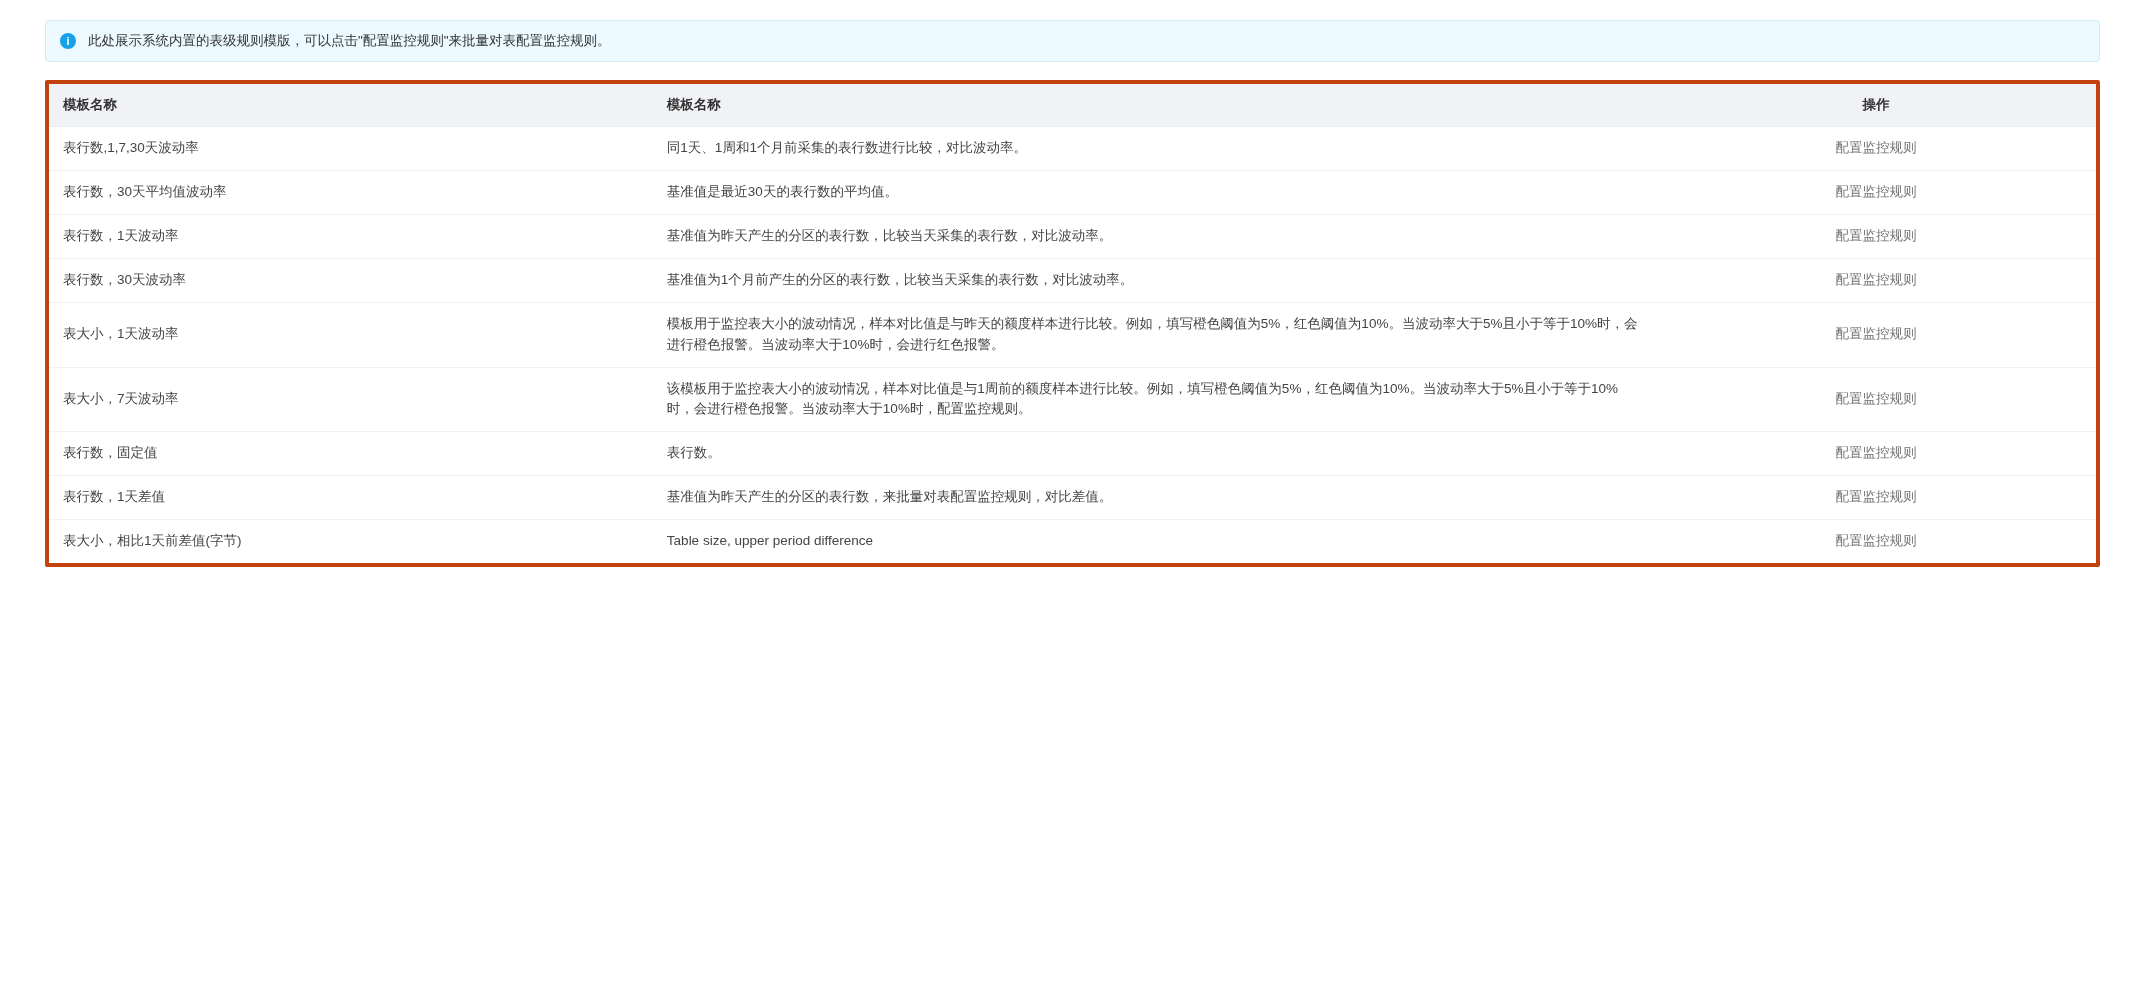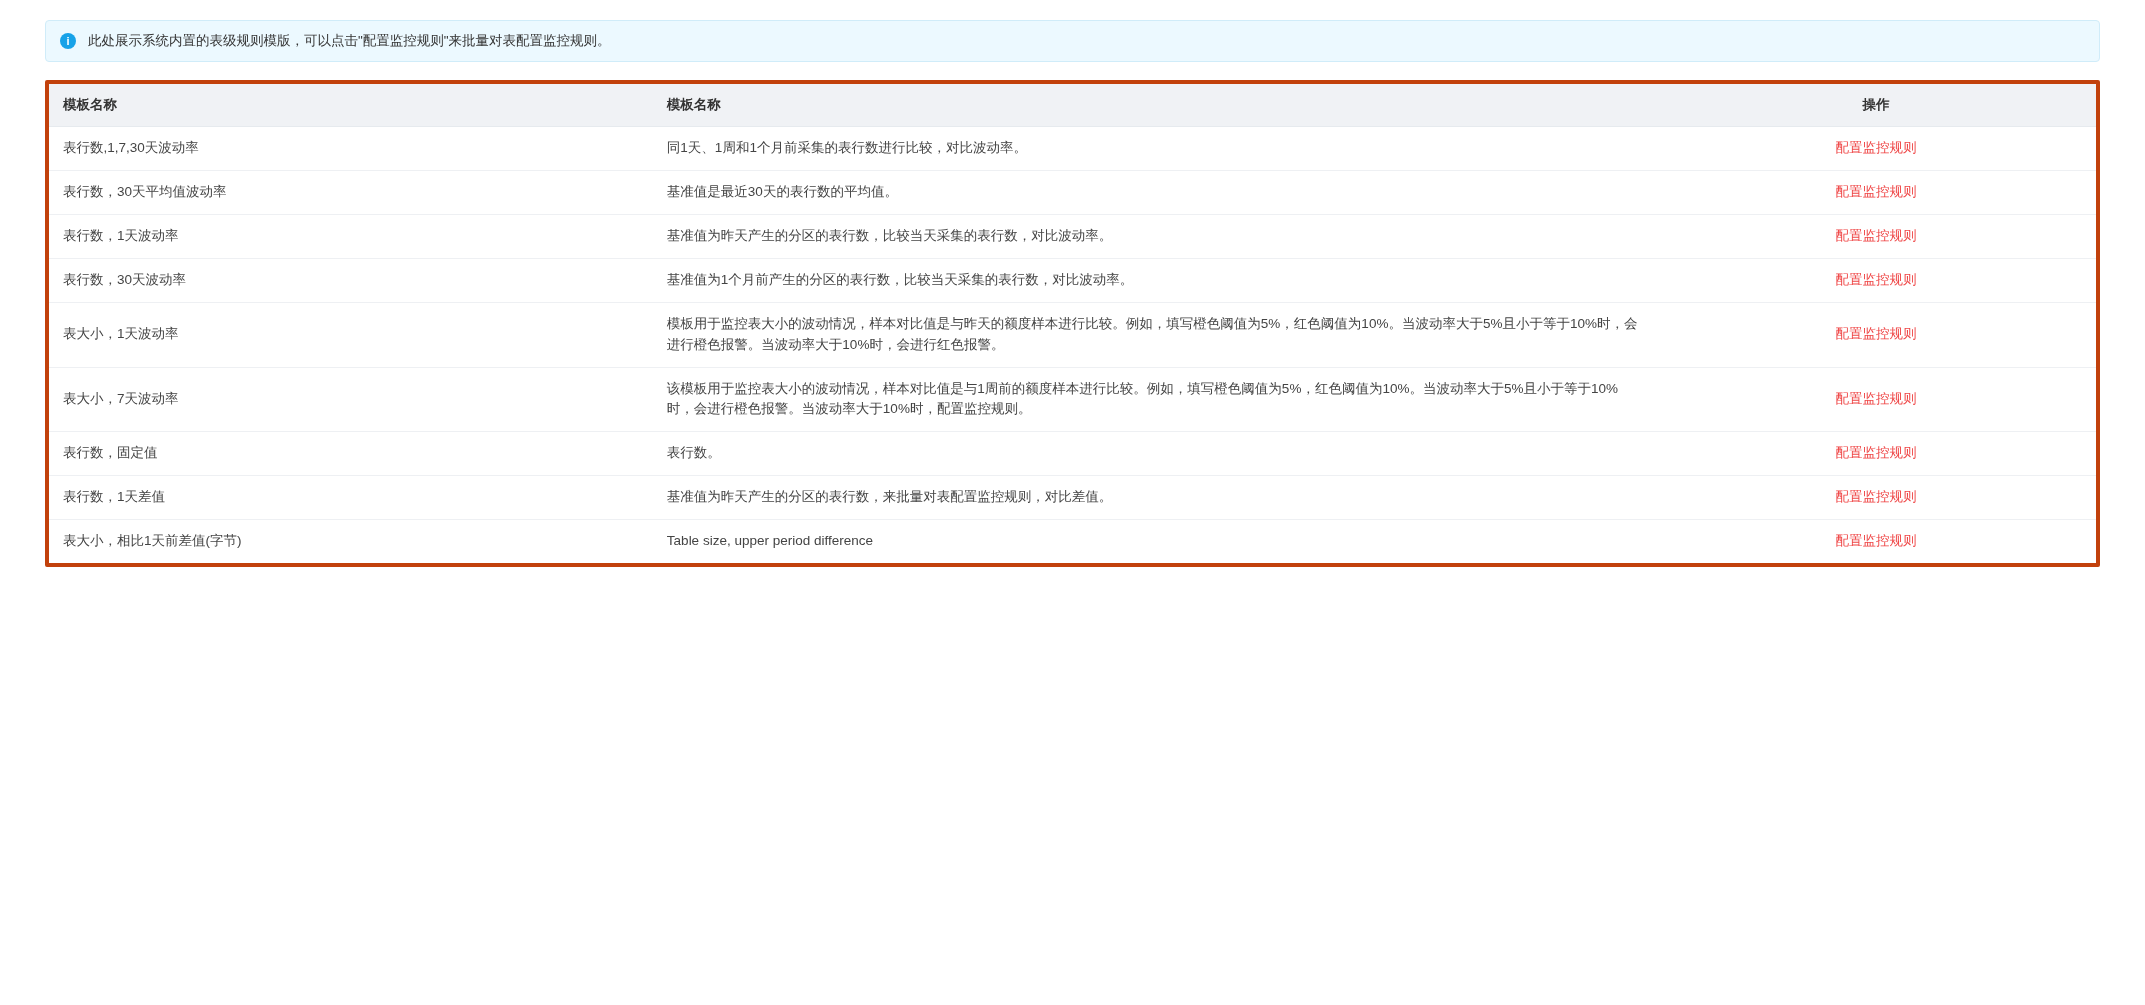--- a/index.html
+++ b/index.html
@@ -62,21 +62,21 @@
       font-size: 13.5px;
       color: #444;
       vertical-align: middle;
       line-height: 1.55;
     }
     tbody tr:last-child td { border-bottom: none; }
     .col-name { width: 29.5%; }
     .col-desc { width: 49%; }
     .col-act  { width: 21.5%; text-align: center; }
     .action-link {
-      color: #ef4444;
+      color: #737373;
       cursor: pointer;
       font-size: 13.5px;
     }
     .hl-box {
       border: 2px solid #e33b2e;
       position: absolute;
       pointer-events: none;
     }
     .hl-container { position: relative; }
   </style>

